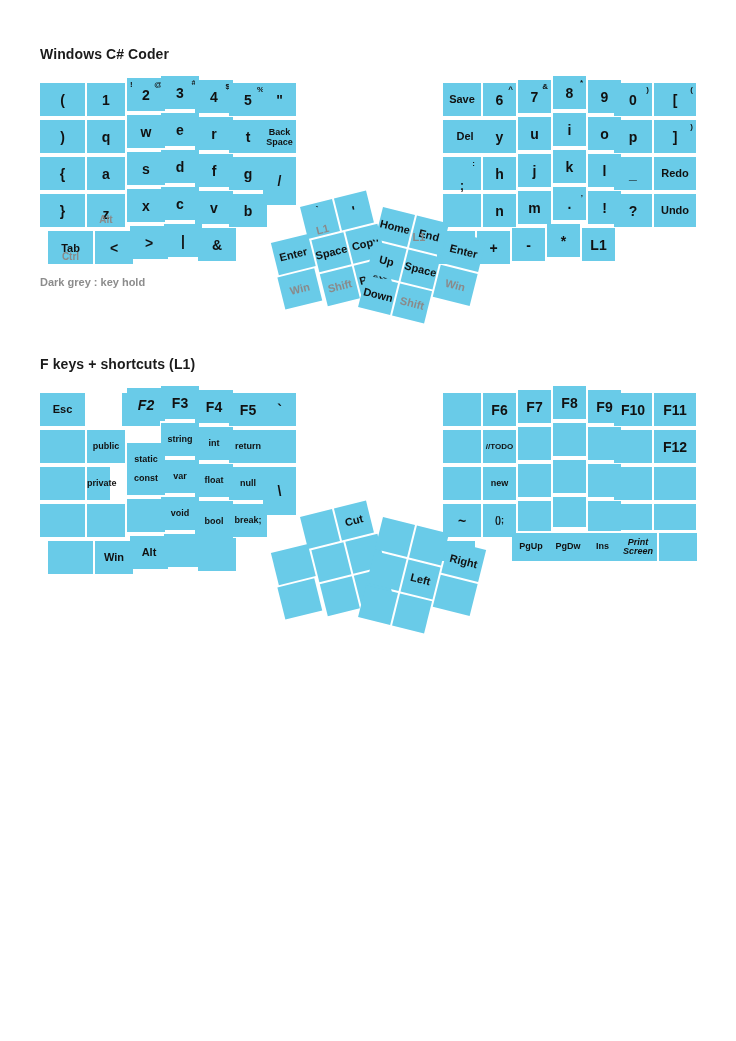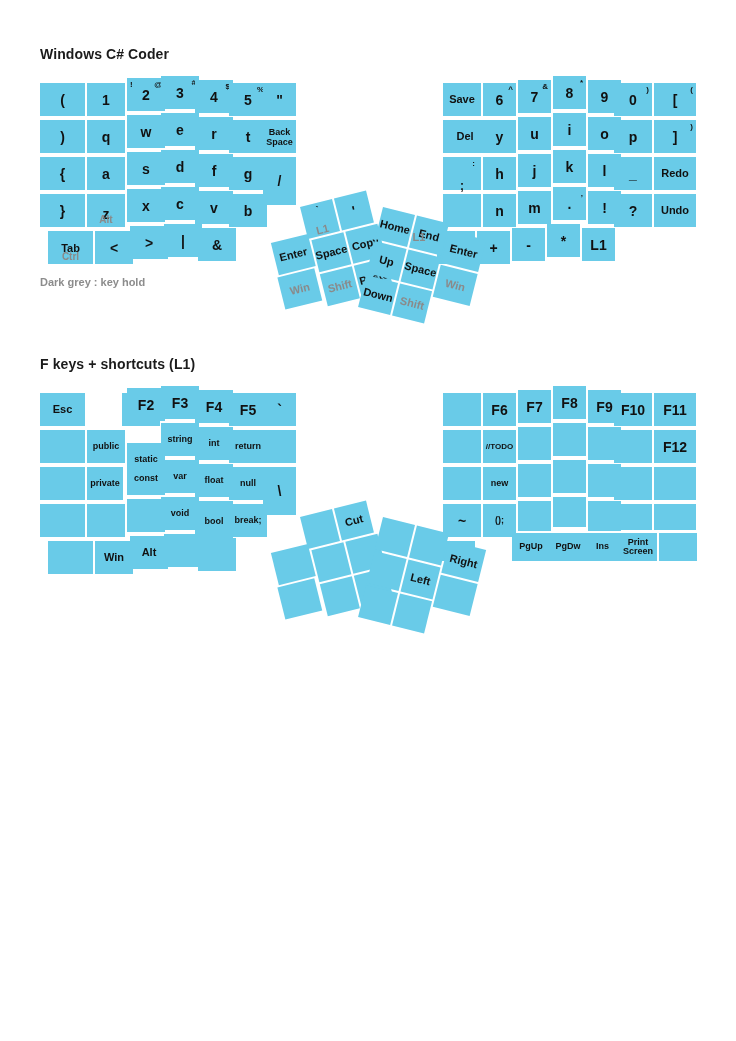--- a/index.html
+++ b/index.html
@@ -402,29 +402,29 @@
   <div class="key" style="left:40px; top:467px; width:45px; height:33px;"></div>
   <div class="key" style="left:40px; top:504px; width:45px; height:33px;"></div>
   <div class="key" style="left:48px; top:541px; width:45px; height:33px;"></div>
 
   <div class="key" style="left:87px; top:393px; width:38px; height:33px;margin-left:35px;">
     <span class="main c">F1</span>
     </div>
   <div class="key" style="left:87px; top:430px; width:38px; height:33px;">
     <span class="main c tiny">public</span>
     </div>
-  <div class="key" style="left:87px; top:467px; width:36px; height:33px;padding-left:12px;">
+  <div class="key" style="left:87px; top:467px; width:23px; height:33px;padding-left:12px;">
     <span class="main c tiny">private</span>
     </div>
   <div class="key" style="left:87px; top:504px; width:38px; height:33px;"></div>
   <div class="key" style="left:95px; top:541px; width:38px; height:33px;">
     <span class="main c small">Win</span>
     </div>
 
-  <div class="key" style="left:127px; top:388px; width:38px; height:33px;">
+  <div class="key" style="left:127px; top:388px; width:38px; height:33px;font-style:italic;">
     <span class="main c">F2</span>
     </div>
   <div class="key" style="left:127px; top:443px; width:38px; height:33px;">
     <span class="main c tiny">static</span>
     </div>
   <div class="key" style="left:127px; top:462px; width:38px; height:33px;">
     <span class="main c tiny">const</span>
     </div>
   <div class="key" style="left:127px; top:499px; width:38px; height:33px;"></div>
   <div class="key" style="left:130px; top:536px; width:38px; height:33px;">
@@ -542,21 +542,21 @@
     <span class="main c tiny">Ins</span>
     </div>
 
   <div class="key" style="left:588px; top:390px; width:33px; height:33px;">
     <span class="main c">F9</span>
     </div>
   <div class="key" style="left:588px; top:427px; width:33px; height:33px;"></div>
   <div class="key" style="left:588px; top:464px; width:33px; height:33px;"></div>
   <div class="key" style="left:588px; top:501px; width:33px; height:30px;"></div>
   <div class="key" style="left:619px; top:533px; width:38px; height:28px;">
-    <span class="main c tiny" style="white-space:pre-line;">Print
+    <span class="main c tiny" style="white-space:pre-line;font-style:italic;">Print
 Screen</span>
     </div>
 
   <div class="key" style="left:614px; top:393px; width:38px; height:33px;">
     <span class="main c">F10</span>
     </div>
   <div class="key" style="left:614px; top:430px; width:38px; height:33px;"></div>
   <div class="key" style="left:614px; top:467px; width:38px; height:33px;"></div>
   <div class="key" style="left:614px; top:504px; width:38px; height:26px;"></div>
   <div class="key" style="left:659px; top:533px; width:38px; height:28px;"></div>

